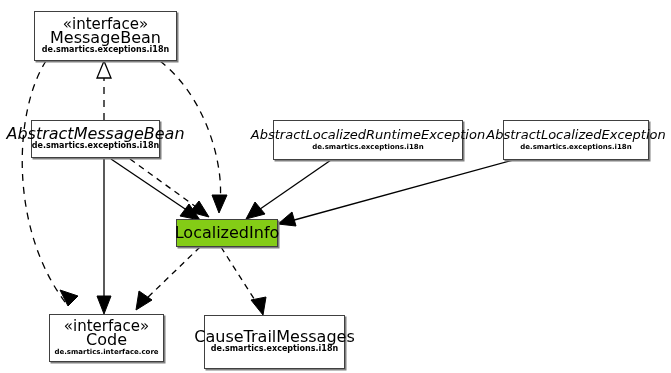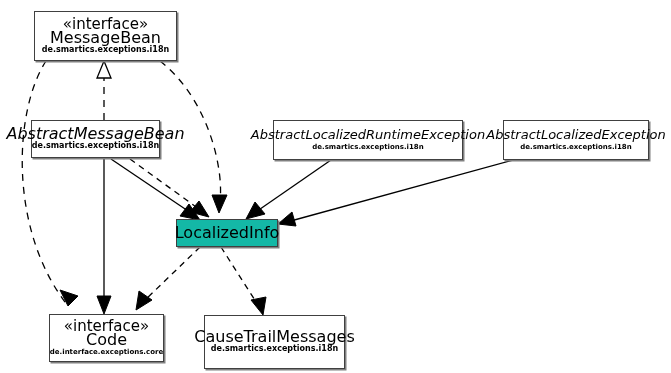--- a/index.html
+++ b/index.html
@@ -29,21 +29,21 @@
     border: 1px solid #404040;
     background: #ffffff;
     box-shadow: 1.5px 1.5px 0 0 #808080;
     display: flex;
     flex-direction: column;
     align-items: center;
     justify-content: center;
     z-index: 5;
   }
   .uml-node.highlight {
-    background: #14b8a6;
+    background: #84cc16;
   }
   .stereotype {
     font-size: 15px;
     color: #000000;
     line-height: 13px;
     white-space: nowrap;
   }
   .cls-name {
     font-size: 16px;
     color: #000000;
@@ -126,21 +126,21 @@
     <div class="pkg-name tiny">de.smartics.exceptions.i18n</div>
   </div>
 
   <div class="uml-node highlight" style="left:176px; top:219px; width:102px; height:28px;">
     <div class="cls-name">LocalizedInfo</div>
   </div>
 
   <div class="uml-node" style="left:49px; top:314px; width:115px; height:48px;">
     <div class="stereotype">«interface»</div>
     <div class="cls-name">Code</div>
-    <div class="pkg-name tiny">de.interface.exceptions.core</div>
+    <div class="pkg-name tiny">de.smartics.interface.core</div>
   </div>
 
   <div class="uml-node" style="left:204px; top:315px; width:141px; height:54px;">
     <div class="cls-name">CauseTrailMessages</div>
     <div class="pkg-name">de.smartics.exceptions.i18n</div>
   </div>
 
 </div>
 
 </body></html>

